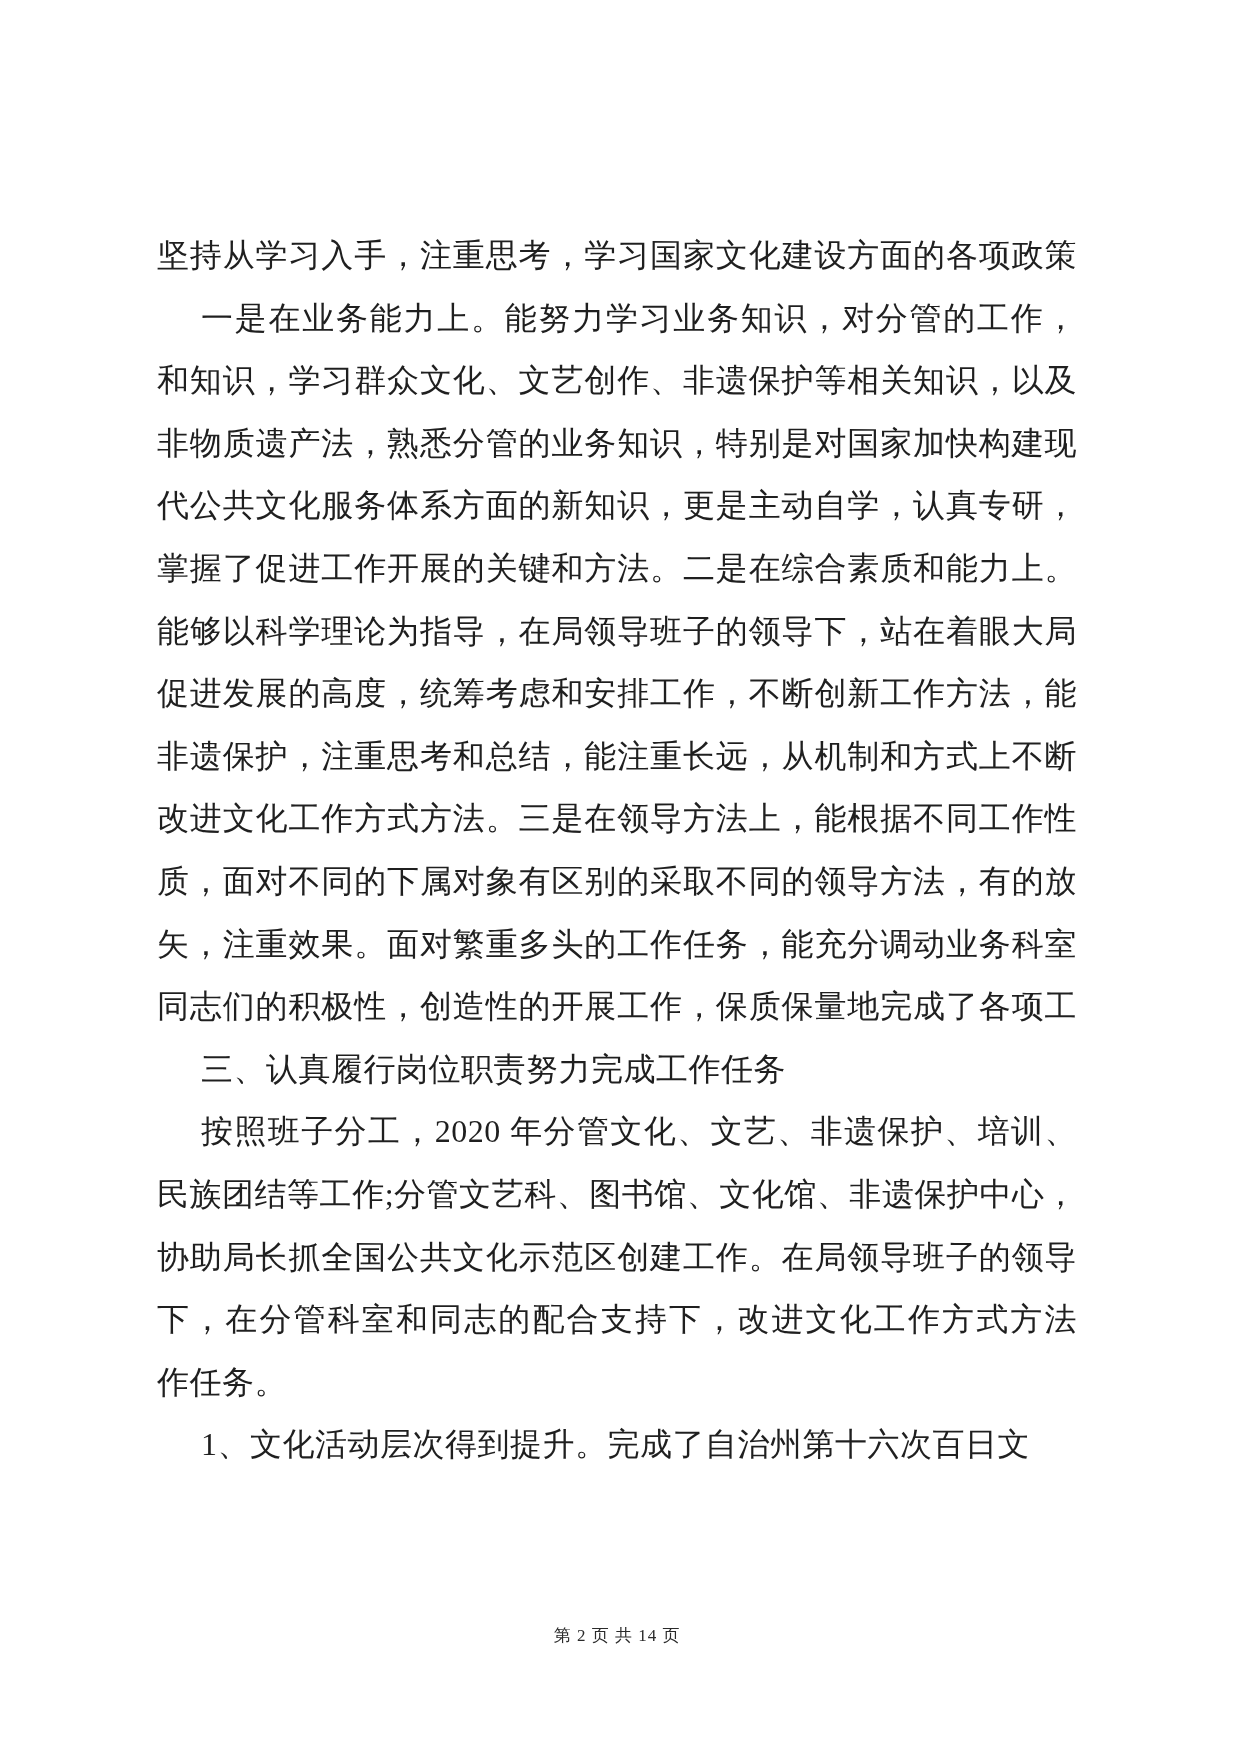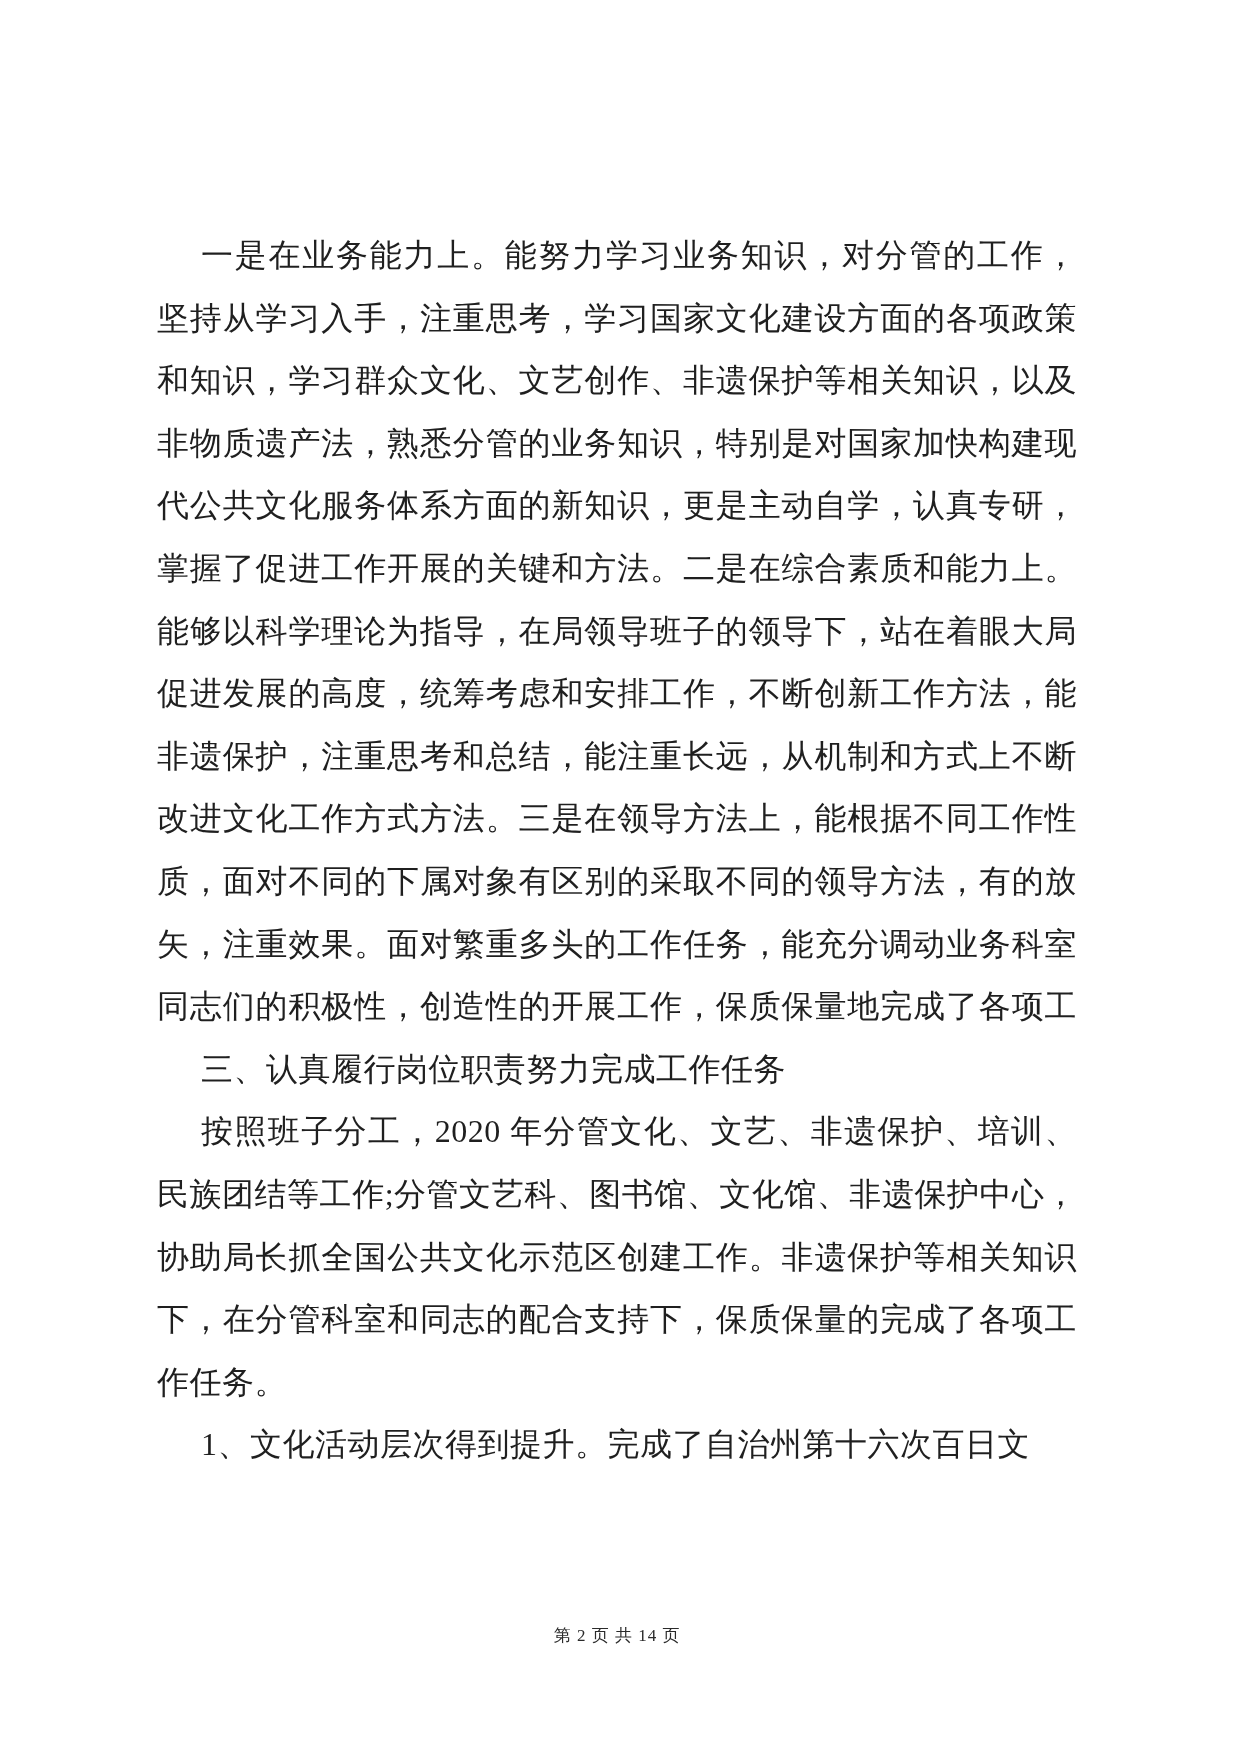--- a/index.html
+++ b/index.html
@@ -50,38 +50,38 @@
     line-height: 40px;
     color: #2a2a2a;
     letter-spacing: 1px;
   }
 </style>
 </head>
 <body>
 
 <div class="page">
   <div class="content">
+    <div class="line justify">坚持从学习入手，注重思考，学习国家文化建设方面的各项政策</div>
     <div class="line indent justify">一是在业务能力上。能努力学习业务知识，对分管的工作，</div>
-    <div class="line justify">坚持从学习入手，注重思考，学习国家文化建设方面的各项政策</div>
     <div class="line justify">和知识，学习群众文化、文艺创作、非遗保护等相关知识，以及</div>
     <div class="line justify">非物质遗产法，熟悉分管的业务知识，特别是对国家加快构建现</div>
     <div class="line justify">代公共文化服务体系方面的新知识，更是主动自学，认真专研，</div>
     <div class="line justify">掌握了促进工作开展的关键和方法。二是在综合素质和能力上。</div>
     <div class="line justify">能够以科学理论为指导，在局领导班子的领导下，站在着眼大局</div>
     <div class="line justify">促进发展的高度，统筹考虑和安排工作，不断创新工作方法，能</div>
     <div class="line justify">非遗保护，注重思考和总结，能注重长远，从机制和方式上不断</div>
     <div class="line justify">改进文化工作方式方法。三是在领导方法上，能根据不同工作性</div>
     <div class="line justify">质，面对不同的下属对象有区别的采取不同的领导方法，有的放</div>
     <div class="line justify">矢，注重效果。面对繁重多头的工作任务，能充分调动业务科室</div>
     <div class="line justify">同志们的积极性，创造性的开展工作，保质保量地完成了各项工</div>
     <div class="line indent">三、认真履行岗位职责努力完成工作任务</div>
     <div class="line indent justify">按照班子分工，2020 年分管文化、文艺、非遗保护、培训、</div>
     <div class="line justify">民族团结等工作;分管文艺科、图书馆、文化馆、非遗保护中心，</div>
-    <div class="line justify">协助局长抓全国公共文化示范区创建工作。非遗保护等相关知识</div>
-    <div class="line justify">下，在分管科室和同志的配合支持下，保质保量的完成了各项工</div>
+    <div class="line justify">协助局长抓全国公共文化示范区创建工作。在局领导班子的领导</div>
+    <div class="line justify">下，在分管科室和同志的配合支持下，改进文化工作方式方法</div>
     <div class="line">作任务。</div>
     <div class="line indent">1、文化活动层次得到提升。完成了自治州第十六次百日文</div>
   </div>
 
   <div class="footer">
     <span>第 2 页 共 14 页</span>
   </div>
 </div>
 
 </body></html>

